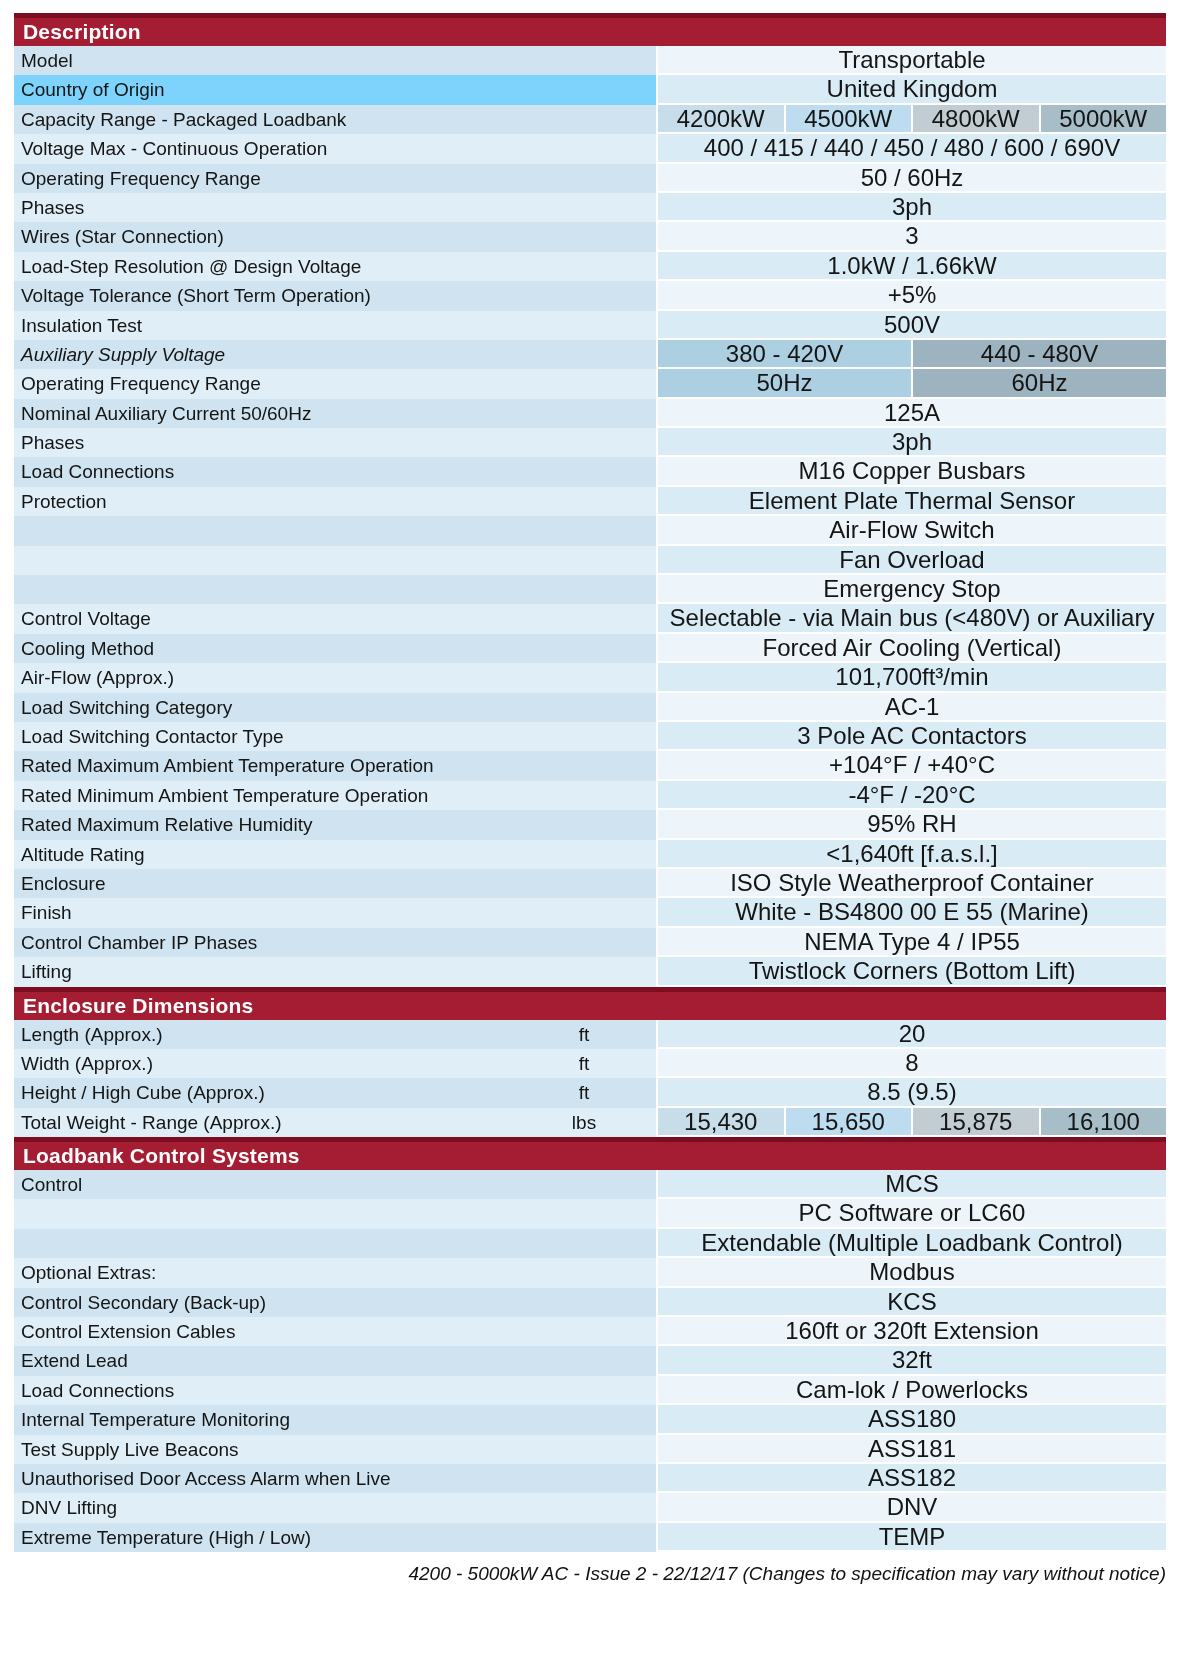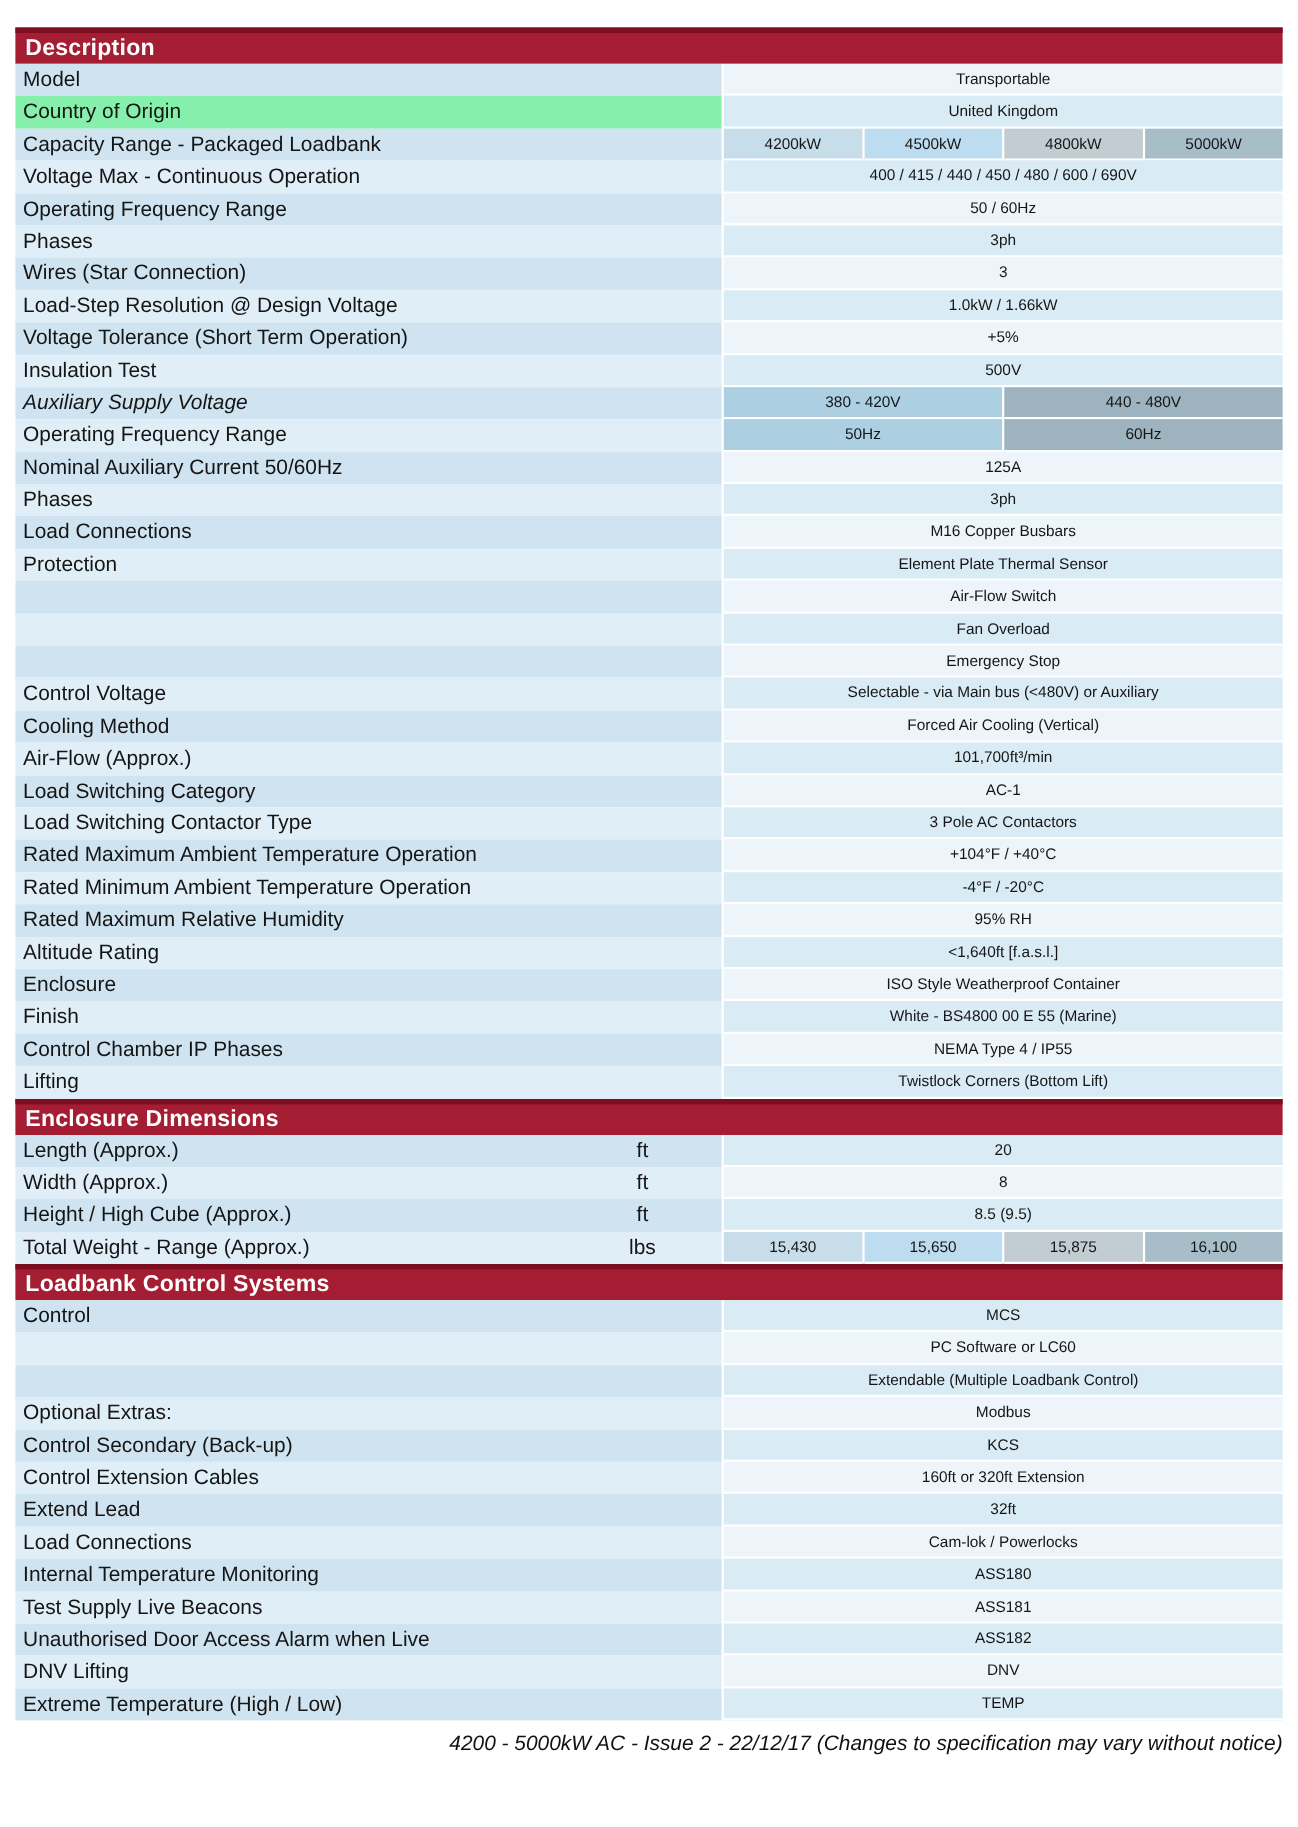--- a/index.html
+++ b/index.html
@@ -2,21 +2,21 @@
 <html style="--hdr-bg: #a51d33; --hdr-top: #7d0e22;"><head>
 <meta charset="utf-8">
 <style>
   html,body{margin:0;padding:0;background:#ffffff;}
   body{
     width:1180px;height:1661px;
     font-family:"Liberation Sans","DejaVu Sans",sans-serif;
     color:#151515;
     -webkit-font-smoothing:antialiased;
   }
-  .doc{position:absolute;left:14px;top:25px;width:1152px;}
+  .doc{position:absolute;left:14px;top:13px;width:1152px;}
   .section-header{
     height:28px;
     border-top:5px solid var(--hdr-top);
     background:var(--hdr-bg);
     color:#ffffff;
     font-weight:bold;
     font-size:21px;
     line-height:28px;
     padding-left:9px;
     letter-spacing:0.2px;
@@ -42,21 +42,21 @@
   .value-area{
     flex:1;
     display:flex;
     gap:2px;
     border-left:2px solid #ffffff;
     box-sizing:border-box;
   }
   .value-cell{
     flex:1;
     text-align:center;
-    font-size:14px;
+    font-size:24px;
     line-height:27.4px;
     box-shadow:inset 0 -2px 0 #ffffff;
     white-space:nowrap;
     overflow:hidden;
   }
   .footer{
     margin-top:11px;
     text-align:right;
     font-style:italic;
     font-size:19px;
@@ -69,21 +69,21 @@
 <div class="doc">
   <div id="table">
       <div class="section-header">Description</div>
       <div class="row">
         <div class="label-cell" style="background: rgb(207, 228, 240);"><span>Model</span></div>
         <div class="value-area">
           <div class="value-cell" style="background: rgb(237, 245, 250);">Transportable</div>
         </div>
       </div>
       <div class="row">
-        <div class="label-cell" style="background: #86efac;"><span>Country of Origin</span></div>
+        <div class="label-cell" style="background: #7dd3fc;"><span>Country of Origin</span></div>
         <div class="value-area">
           <div class="value-cell" style="background: rgb(217, 235, 245);">United Kingdom</div>
         </div>
       </div>
       <div class="row">
         <div class="label-cell" style="background: rgb(207, 228, 240);"><span>Capacity Range - Packaged Loadbank</span></div>
         <div class="value-area">
           <div class="value-cell" style="background: rgb(199, 221, 233);">4200kW</div>
           <div class="value-cell" style="background: rgb(190, 220, 239);">4500kW</div>
           <div class="value-cell" style="background: rgb(194, 205, 211);">4800kW</div>

